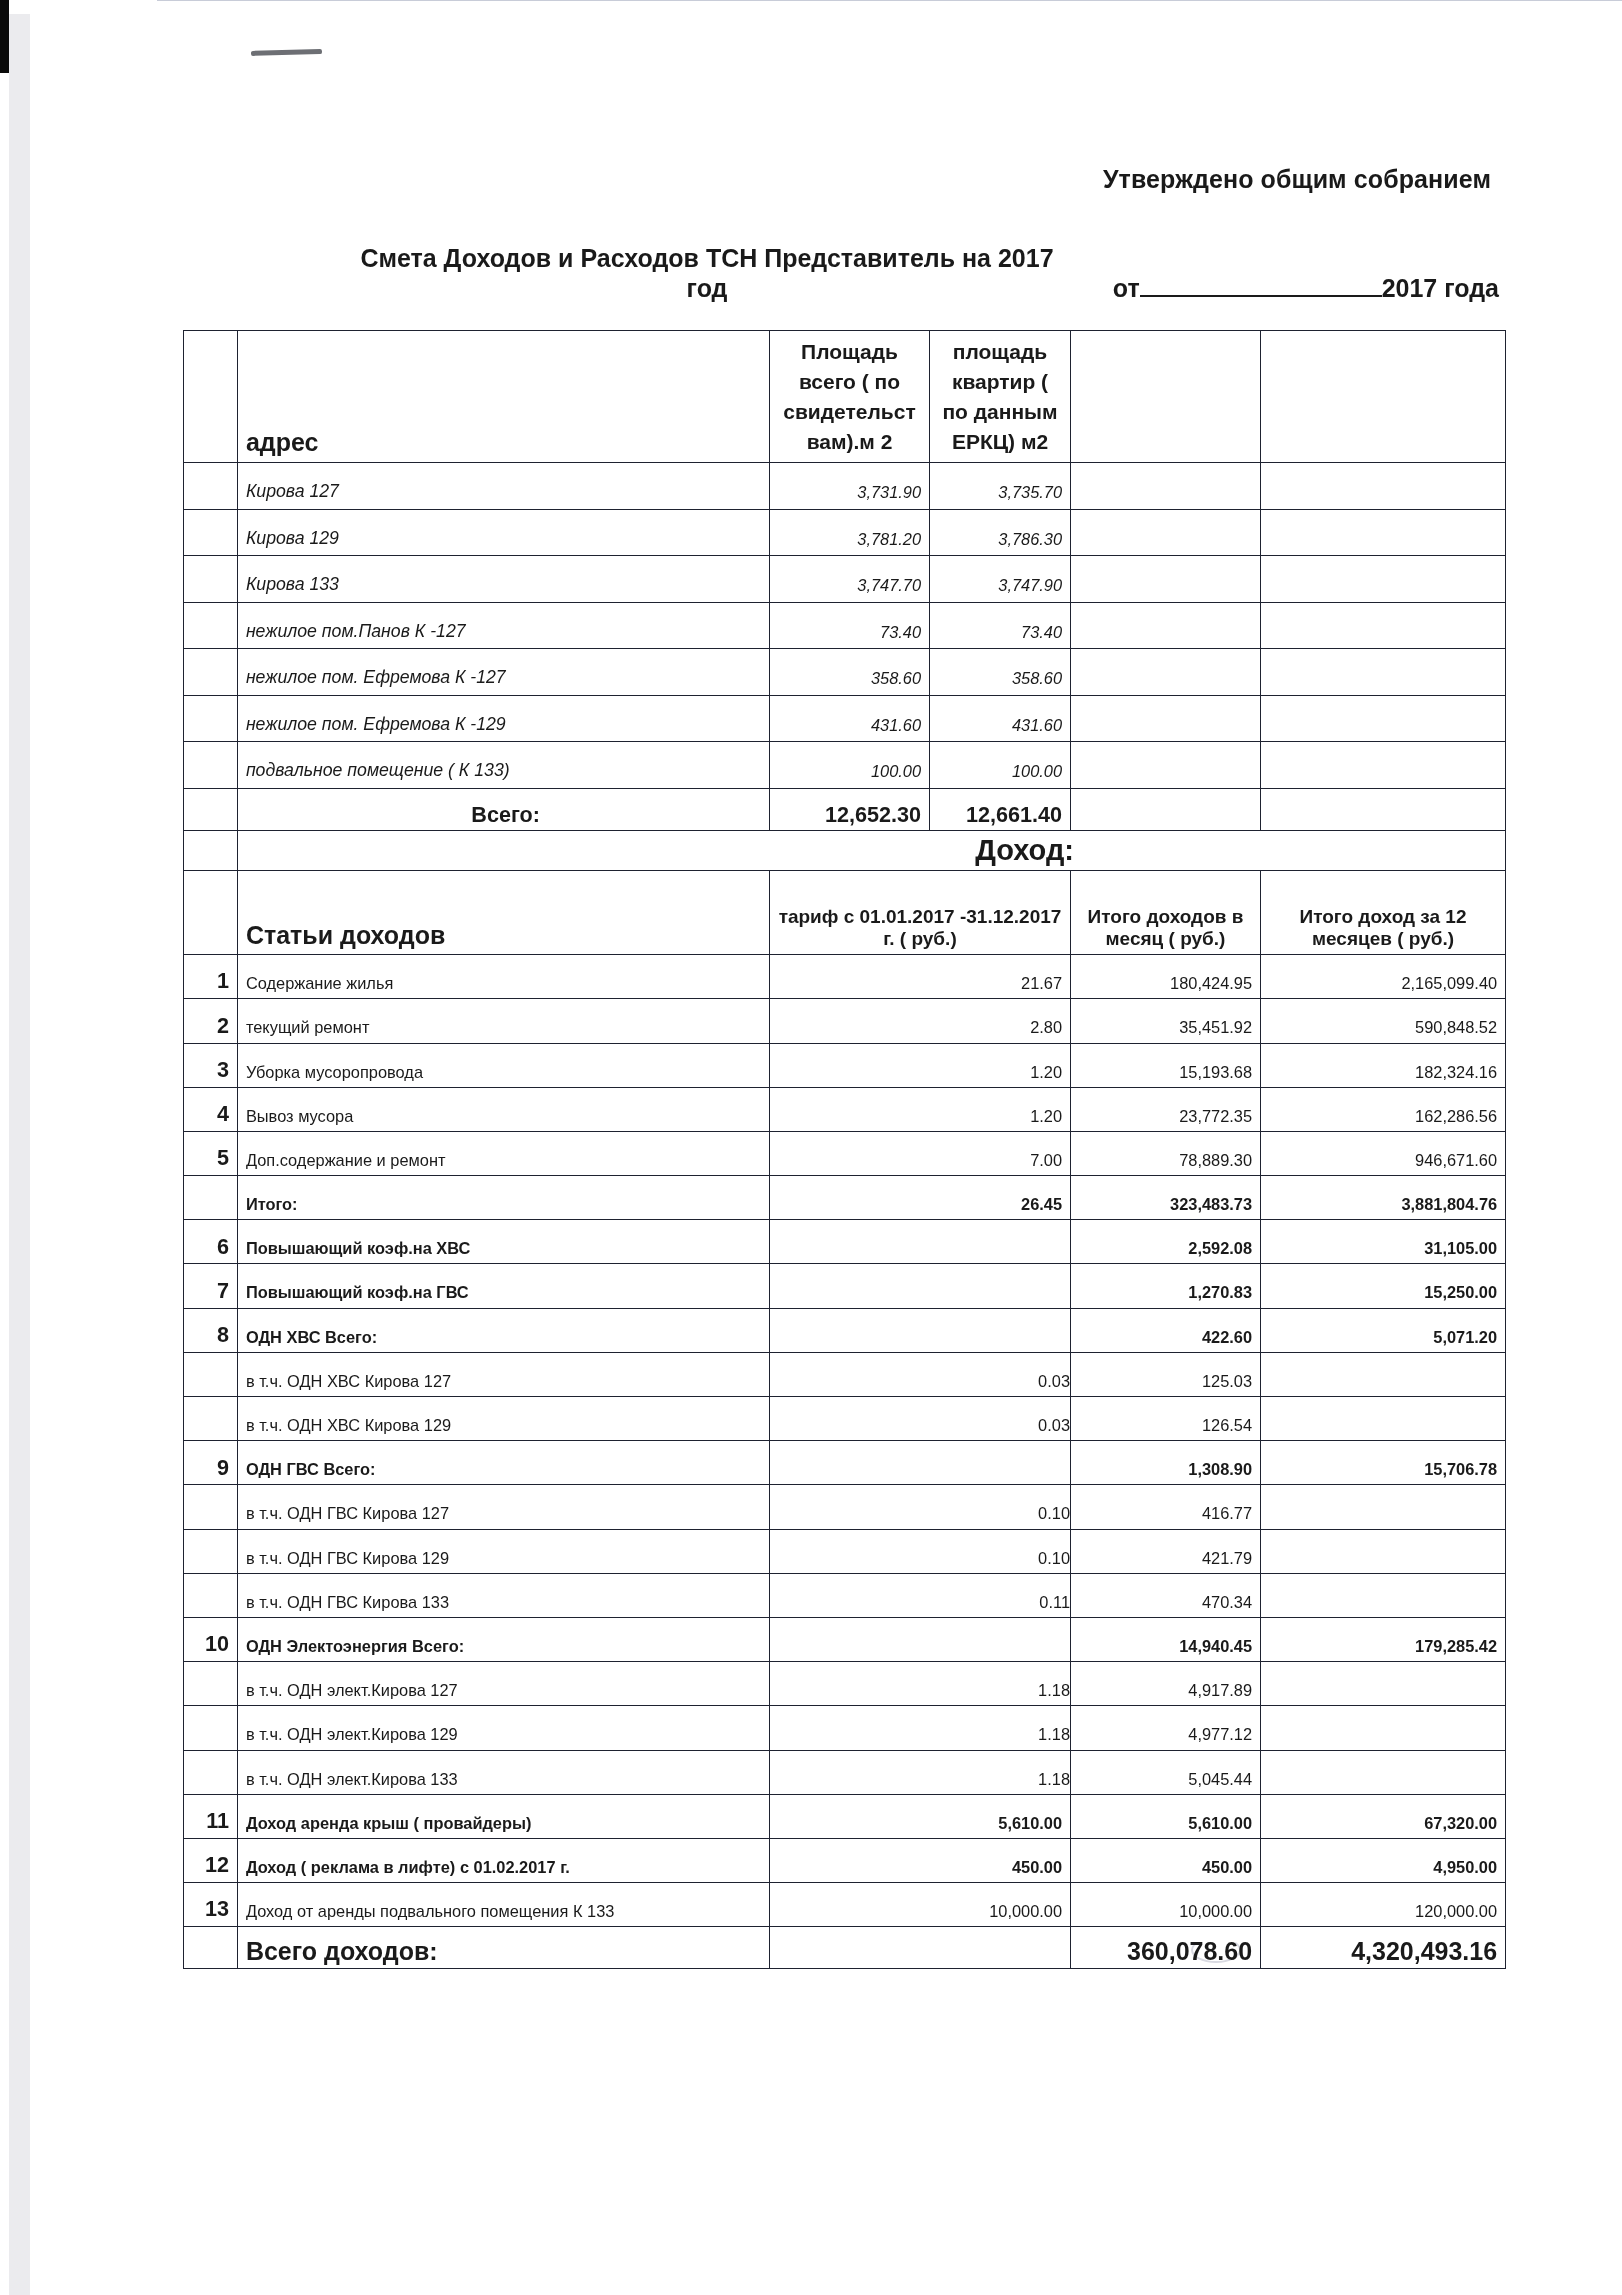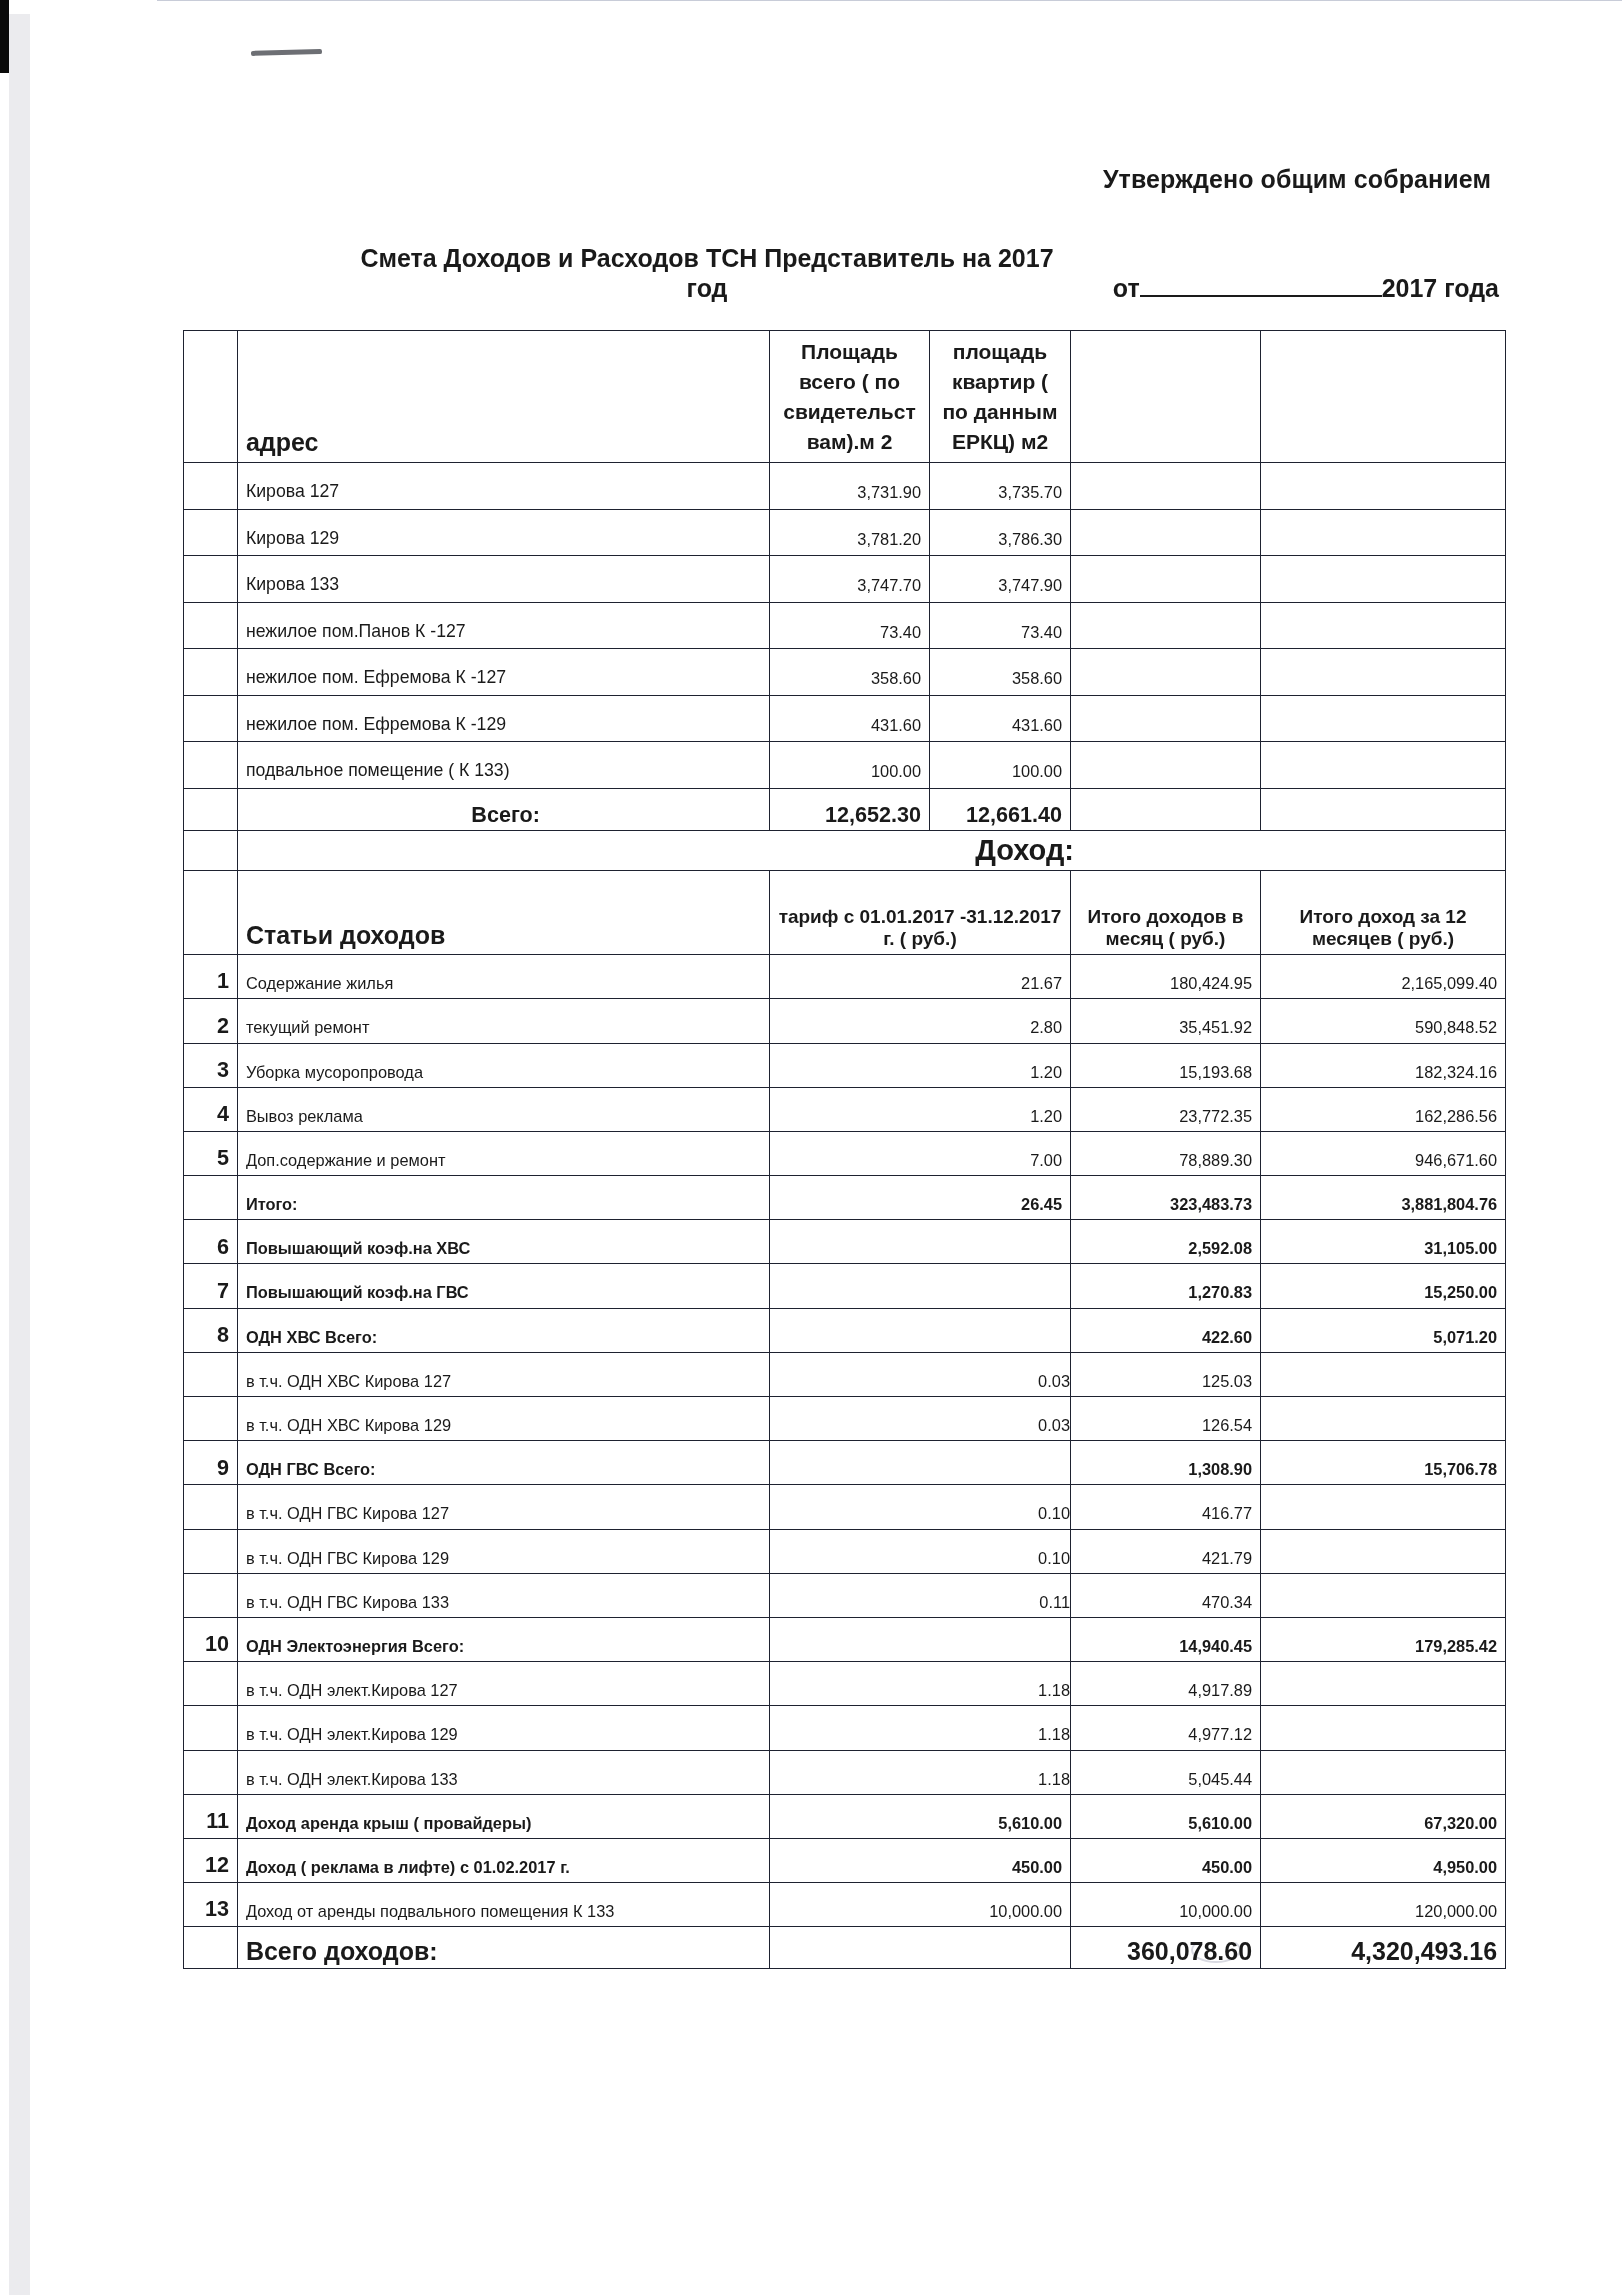--- a/index.html
+++ b/index.html
@@ -41,21 +41,21 @@
     font-size:17.7px;
     vertical-align:bottom;
     overflow:hidden;
     white-space:nowrap;
   }
   td.num { text-align:right; padding-right:9.2px; }
   td.idx { text-align:right; padding-right:3.9px; font-weight:bold; font-size:21.6px; }
   tr.hdr td { height:126px; padding-bottom:5.2px; }
   tr.hdr td.head-wrap { white-space:normal; text-align:center; font-weight:bold; font-size:21px; line-height:30px; }
   tr.hdr td.addr-head { font-weight:bold; font-size:25px; }
-  tr.addr td { height:39px; padding-bottom:6.5px; }
+  tr.addr td { height:39px; padding-bottom:6.5px;font-style:italic; }
   tr.addr td.num { font-size:16.4px; }
   tr.addr-total td { height:39px; padding-bottom:2.6px; font-weight:bold; font-size:21.6px; }
   tr.addr-total td.total-label { text-align:right; padding-right:229px; }
   tr.income-title td { height:39px; }
   tr.income-title td.income-title-cell { text-align:center; font-weight:bold; font-size:29px; padding-left:314px; vertical-align:middle; }
   tr.inc-hdr td { height:79px; padding-bottom:3.9px; }
   tr.inc-hdr td.head-wrap { white-space:normal; text-align:center; font-weight:bold; font-size:19px; line-height:22px; }
   tr.inc-hdr td.stat-head { font-weight:bold; font-size:25px; }
   tr.inc td { height:38px; padding-bottom:5.2px; font-size:16.4px; }
   tr.inc td.idx { font-size:21.6px; padding-bottom:3.9px; }
@@ -192,21 +192,21 @@
       </tr>
       <tr class="inc">
         <td class="idx">3</td>
         <td>Уборка мусоропровода</td>
         <td class="num tariff" colspan="2">1.20</td>
         <td class="num">15,193.68</td>
         <td class="num">182,324.16</td>
       </tr>
       <tr class="inc">
         <td class="idx">4</td>
-        <td>Вывоз реклама</td>
+        <td>Вывоз мусора</td>
         <td class="num tariff" colspan="2">1.20</td>
         <td class="num">23,772.35</td>
         <td class="num">162,286.56</td>
       </tr>
       <tr class="inc">
         <td class="idx">5</td>
         <td>Доп.содержание и ремонт</td>
         <td class="num tariff" colspan="2">7.00</td>
         <td class="num">78,889.30</td>
         <td class="num">946,671.60</td>

